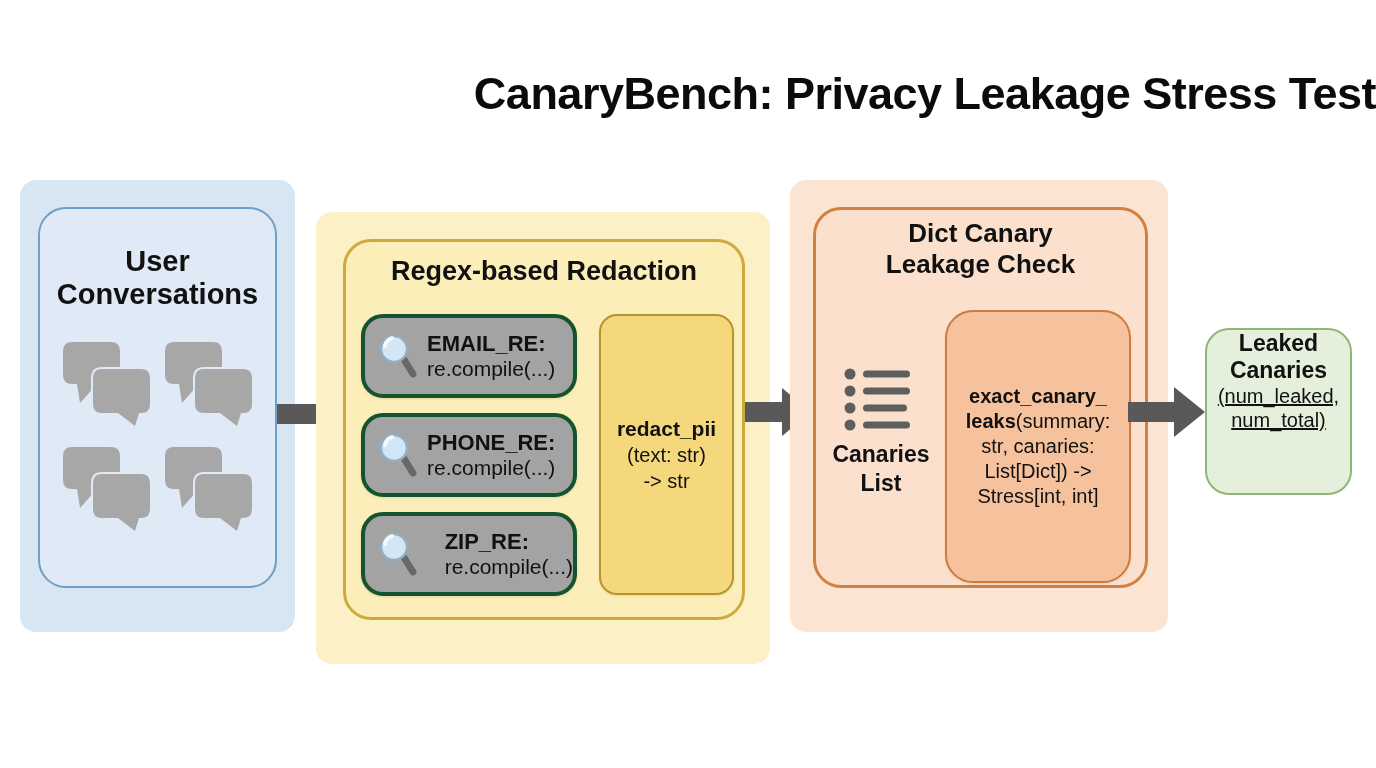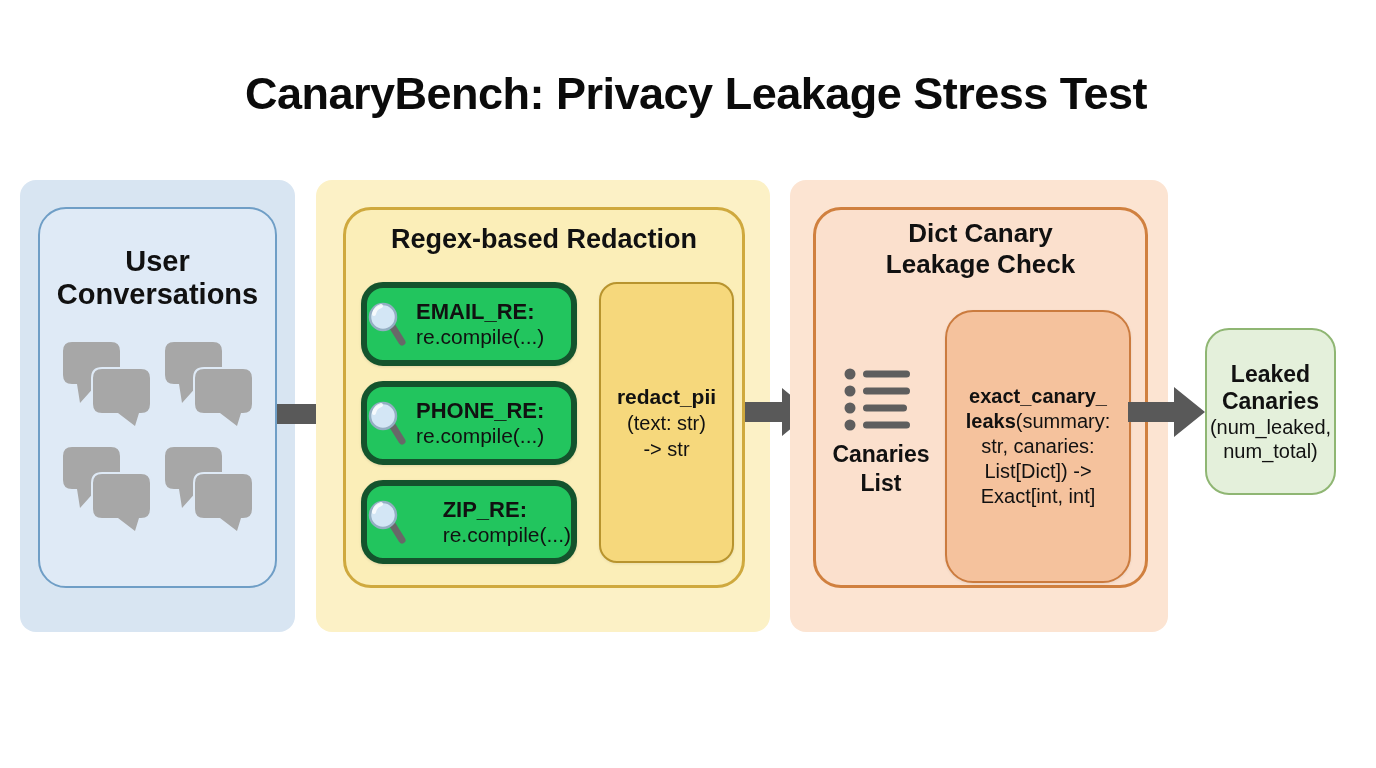--- a/index.html
+++ b/index.html
@@ -1,44 +1,44 @@
 <!DOCTYPE html>
 <html><head>
 <meta charset="utf-8">
 <style>
   html,body{margin:0;padding:0;background:#ffffff;}
   #canvas{
     position:relative;width:1376px;height:768px;background:#ffffff;overflow:hidden;
     font-family:"Liberation Sans",sans-serif;color:#111111;
   }
   .title{
-    position:absolute;left:0;right:0;top:68px;text-align:center;
+    position:absolute;left:0;right:0;top:68px;text-align:right;
     font-size:45px;font-weight:bold;color:#0b0b0b;letter-spacing:-0.5px;padding-left:16px;
   }
   .stage-outer{position:absolute;top:180px;height:452px;border-radius:16px;}
   #blue-outer{left:20px;width:275px;background:#d8e5f2;}
-  #yellow-outer{left:316px;width:454px;background:#fcf1c6;}
+  #yellow-outer{left:316px;width:454px;background:#fcf1c6;margin-top:32px;}
   #orange-outer{left:790px;width:378px;background:#fce4d2;}
   .inner-box{position:absolute;box-sizing:border-box;border-radius:28px;}
   #blue-inner{left:18px;top:27px;width:239px;height:381px;background:#dfeaf6;border:2.5px solid #6f9ec6;}
   #yellow-inner{left:27px;top:27px;width:402px;height:381px;background:#fbeeb8;border:3px solid #cfa93e;}
   #orange-inner{left:23px;top:27px;width:335px;height:381px;background:#fbe0cd;border:3px solid #d0803f;}
 
   .conv-title{position:absolute;left:0;width:100%;top:36px;text-align:center;
     font-size:29px;font-weight:bold;line-height:33px;}
   .chat-pair{position:absolute;width:93px;height:86px;}
 
   .section-title{position:absolute;left:0;width:100%;text-align:center;font-weight:bold;}
   #regex-title{top:14px;font-size:27px;}
   #canary-title{top:8px;font-size:26px;line-height:31px;}
 
   .pill{
     position:absolute;left:15px;width:216px;height:84px;box-sizing:border-box;
-    background:#22c55e;border:6px solid #14532d;border-radius:22px;
-    display:flex;align-items:center;
+    background:#a3a3a3;border:4px solid #14532d;border-radius:22px;
+    display:flex;align-items:center;padding-left:13px;
     box-shadow:0 1px 3px rgba(0,0,0,0.10);
   }
   .pill .magnifier{width:40px;height:46px;flex:0 0 auto;}
   .pill .pill-text{margin-left:9px;}
   .pill-name{font-size:22px;font-weight:bold;line-height:25px;}
   .pill-value{font-size:21px;line-height:25px;}
 
   .fn-box{
     position:absolute;box-sizing:border-box;display:flex;flex-direction:column;
     justify-content:center;align-items:center;text-align:center;
@@ -53,26 +53,26 @@
   #exact-box .fn-line{font-size:20px;line-height:25px;}
   .fb{font-weight:bold;}
 
   #list-icon{position:absolute;left:28px;top:157px;width:68px;height:64px;}
   #canaries-label{position:absolute;left:0;top:230px;width:130px;text-align:center;
     font-size:23px;font-weight:bold;line-height:29px;}
 
   .arrow{position:absolute;}
 
   #green-box{
-    position:absolute;left:1205px;top:328px;width:131px;height:167px;box-sizing:border-box;
+    position:absolute;left:1205px;top:328px;width:147px;height:167px;box-sizing:border-box;
     background:#e4f0db;border:2.5px solid #8fb673;border-radius:24px;
-    display:flex;flex-direction:column;justify-content:center;align-items:center;text-align:center;
+    display:flex;flex-direction:column;justify-content:flex-start;align-items:center;text-align:center;
   }
   .green-bold{font-size:23px;font-weight:bold;line-height:27px;}
-  .green-reg{font-size:20px;line-height:24px;}
+  .green-reg{font-size:20px;line-height:24px;text-decoration:underline;}
 </style>
 </head>
 <body>
 
 <div id="canvas">
 
   <div class="title">CanaryBench: Privacy Leakage Stress Test</div>
 
   <div class="stage-outer" id="blue-outer">
     <div class="inner-box" id="blue-inner">
@@ -167,21 +167,21 @@
         <circle cx="6" cy="58" r="5.5" fill="#5e5e5e"></circle>
           <rect x="19" y="54.5" width="47" height="7" rx="3.5" fill="#5e5e5e"></rect>
       </svg>
       <div id="canaries-label"><span>Canaries</span><br><span>List</span></div>
 
       <div class="fn-box" id="exact-box">
         <div class="fn-line"><span class="fb">exact_canary_</span><span></span></div>
         <div class="fn-line"><span class="fb">leaks</span><span>(summary:</span></div>
         <div class="fn-line"><span class="fb"></span><span>str, canaries:</span></div>
         <div class="fn-line"><span class="fb"></span><span>List[Dict]) -&gt;</span></div>
-        <div class="fn-line"><span class="fb"></span><span>Exact[int, int]</span></div>
+        <div class="fn-line"><span class="fb"></span><span>Stress[int, int]</span></div>
       </div>
     </div>
   </div>
 
   <svg class="arrow" style="left:1128px;top:387px;" width="77" height="50" viewBox="0 0 77 50">
     <polygon fill="#595959" points="0,15 46,15 46,0 77,25 46,50 46,35 0,35"></polygon>
   </svg>
 
   <div id="green-box">
     <div class="green-bold">Leaked</div>

